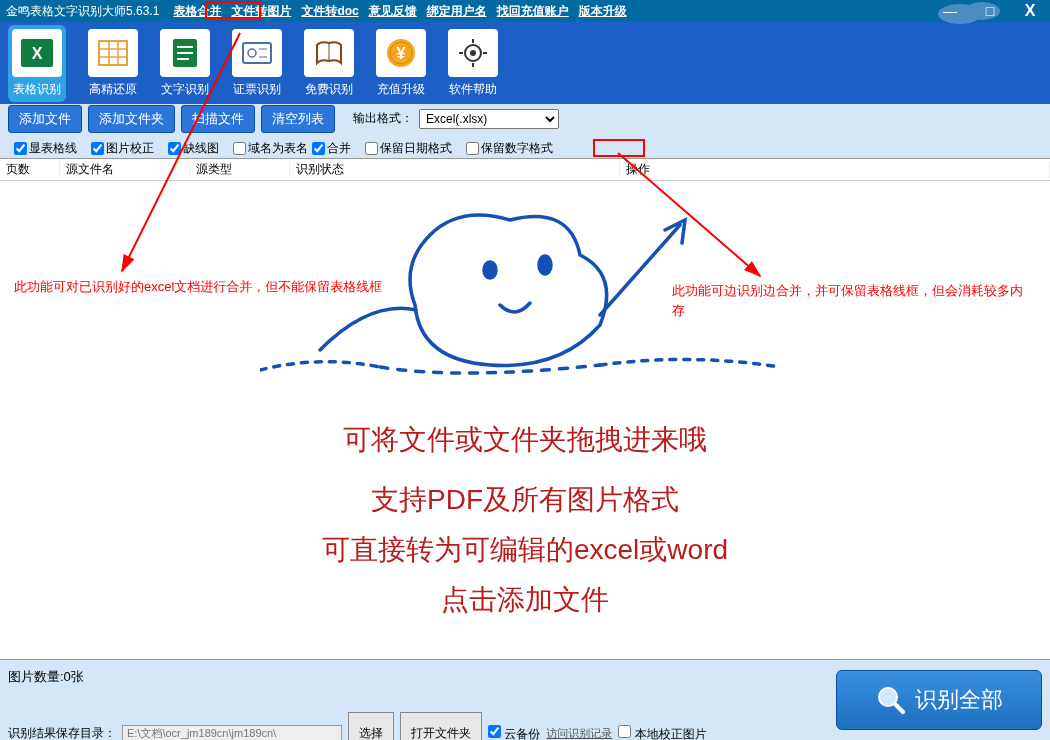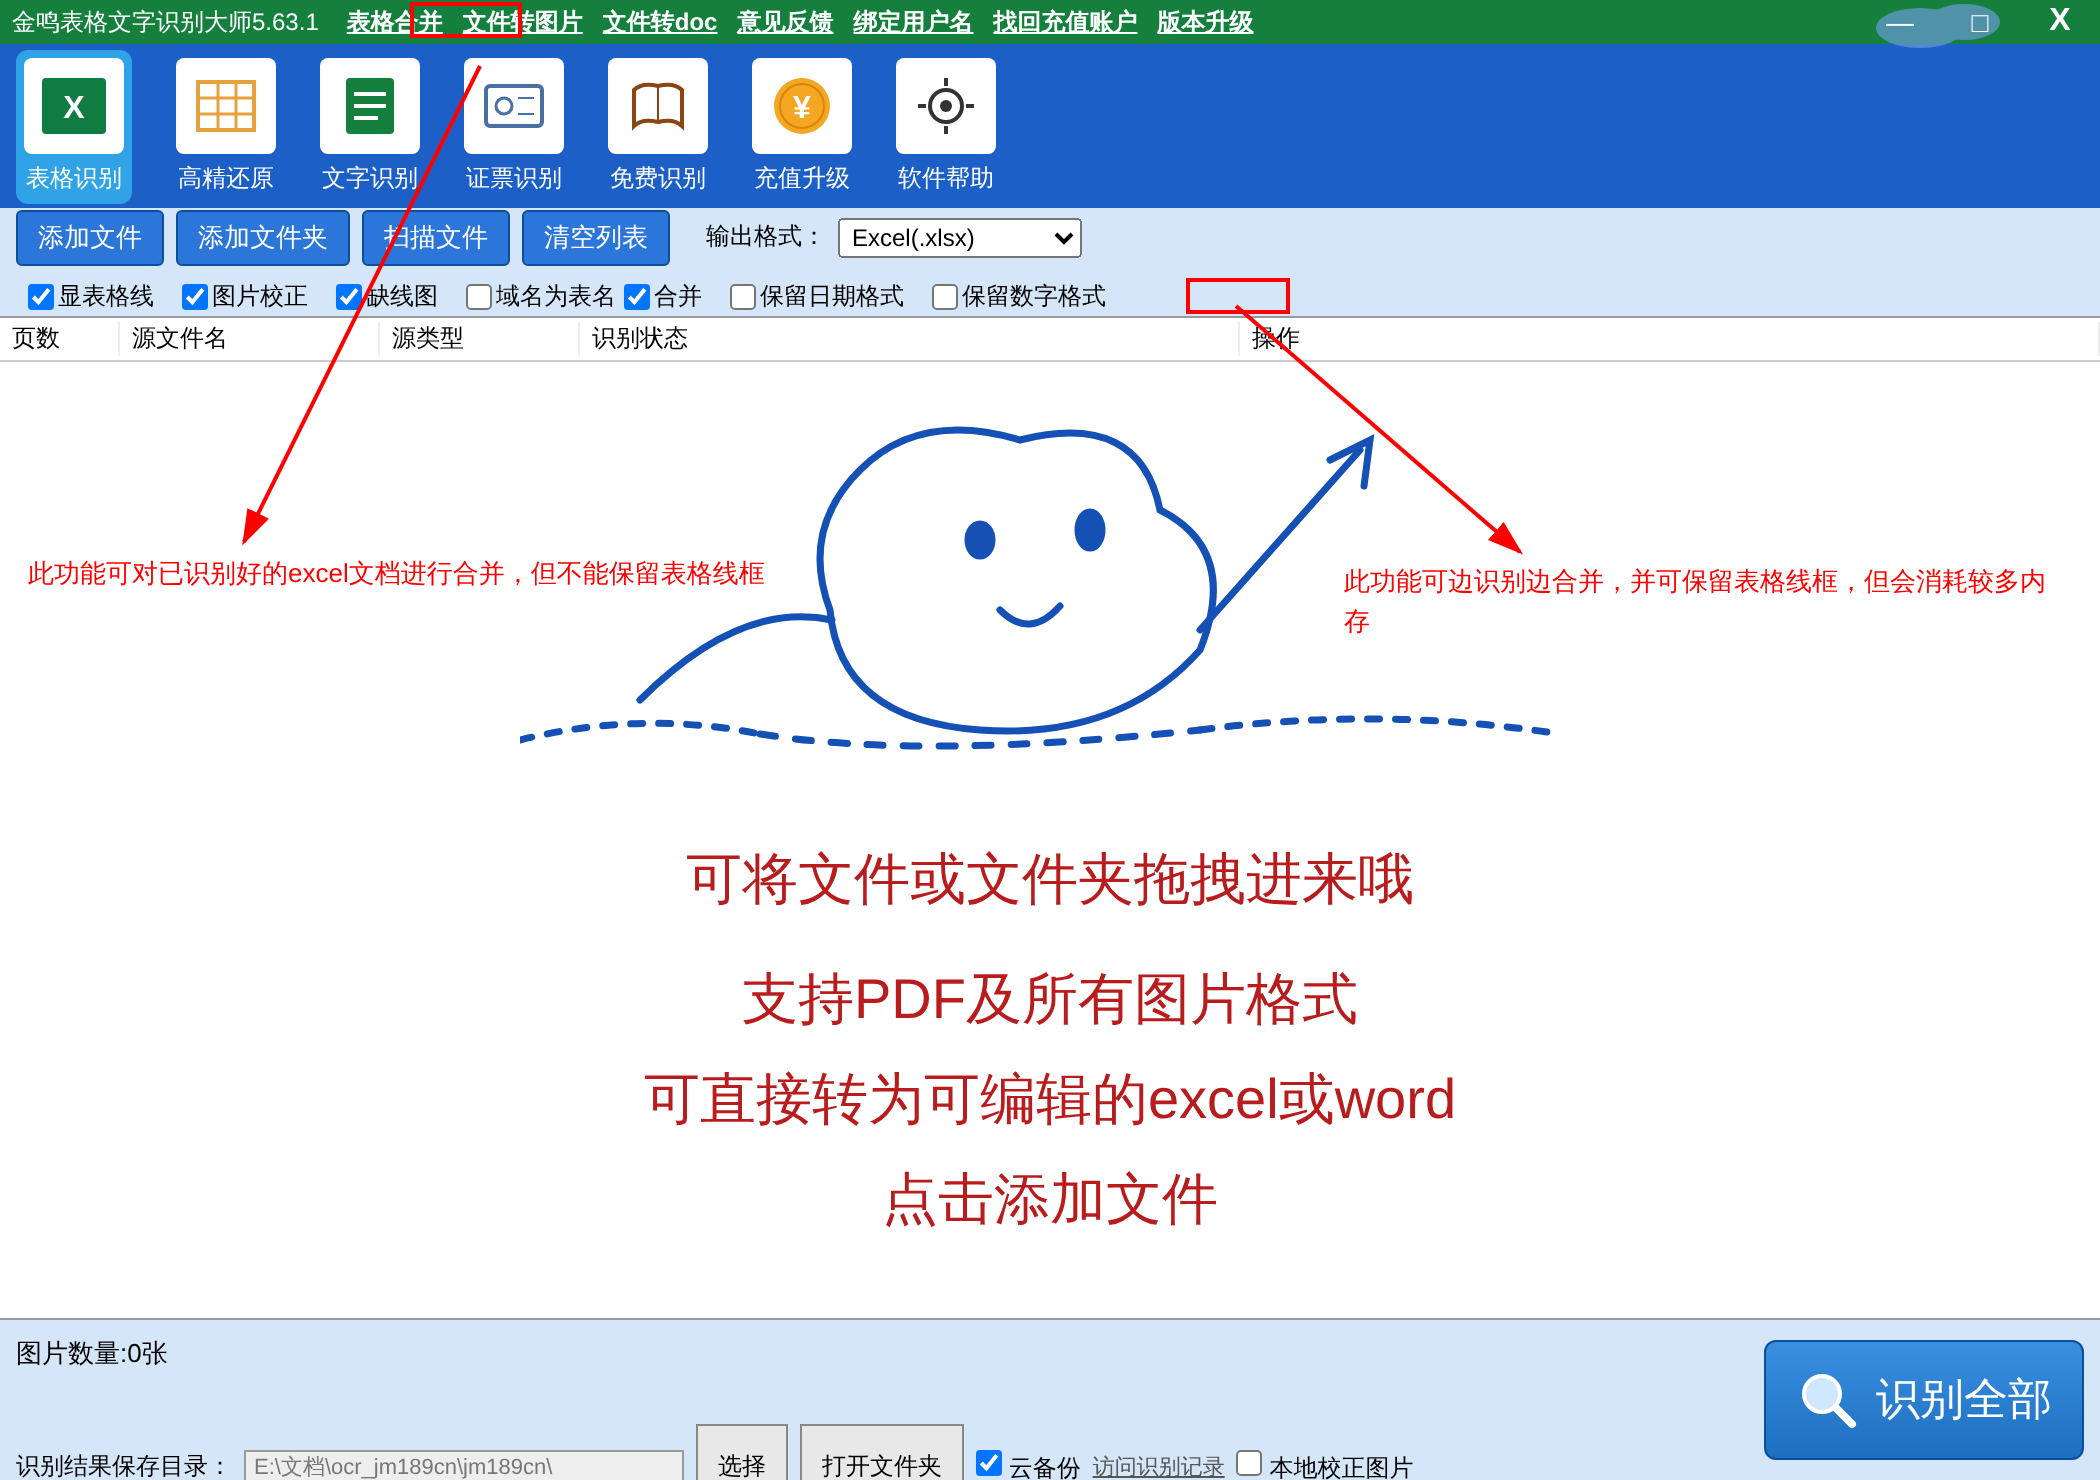--- a/index.html
+++ b/index.html
@@ -1,45 +1,45 @@
 <!DOCTYPE html>
 <html><head>
 <meta charset="utf-8">
 <style>
 * { margin: 0; padding: 0; box-sizing: border-box; }
 body { font-family: "Microsoft YaHei", Arial, sans-serif; font-size: 12px; background: #fff; width: 1050px; height: 740px; position: relative; overflow: hidden;}
-.topbar { background: #15803d; color: #fff; height: 22px; display: flex; align-items: center; padding: 0 6px; position: relative;}
+.topbar { background: #0369a1; color: #fff; height: 22px; display: flex; align-items: center; padding: 0 6px; position: relative;}
 .topbar .title { font-size: 12px; margin-right: 10px;}
 .topbar .menu { display: flex; gap: 2px; font-weight: bold;}
 .topbar .menu span { text-decoration: underline; padding: 0 4px; cursor: pointer;}
 .topbar .winctrl { position: absolute; right: 0; top: 0; display: flex; height: 22px;}
 .topbar .winctrl div { width: 40px; height: 22px; display: flex; align-items: center; justify-content: center; font-size: 14px; color: #fff; cursor: pointer;}
 .topbar .winctrl .close { font-size: 16px; font-weight: bold;}
 .ribbon { background: #1b5fc7; height: 82px; display: flex; align-items: center; padding: 4px 8px; gap: 22px;}
 .ribbon .item { display: flex; flex-direction: column; align-items: center; gap: 4px; cursor: pointer;}
 .ribbon .item .iconbox { width: 50px; height: 48px; background: #fff; border-radius: 4px; display: flex; align-items: center; justify-content: center;}
 .ribbon .item.active { background: #2fa3e6; border-radius: 6px; padding: 4px;}
 .ribbon .item .label { color: #fff; font-size: 12px;}
 .toolbar { background: #d4e6f7; height: 55px; display: flex; align-items: center; padding: 0 8px; gap: 6px; flex-wrap: wrap; border-bottom: 1px solid #999;}
 .toolbar .btn { background: #2b76d8; color: #fff; border: 1px solid #0a4fa0; padding: 4px 10px; border-radius: 3px; cursor: pointer; font-size: 13px;}
 .toolbar .fmt { display: flex; align-items: center; gap: 6px; margin-left: 12px;}
-.toolbar select { font-size: 12px; padding: 1px 2px; width: 122px;}
+.toolbar select { font-size: 12px; padding: 1px 2px; width: 140px;}
 .checks { display: flex; flex-direction: row; gap: 4px; margin-left: 6px; font-size: 12px;}
 .checks .row { display: flex; gap: 14px; align-items: center;}
 .checks label { display: flex; align-items: center; gap: 2px; cursor: pointer;}
 .tblhdr { background: #fff; height: 22px; display: flex; border-bottom: 1px solid #ccc; align-items: center; font-size: 12px;}
 .tblhdr div { border-right: 1px solid #eee; padding: 0 6px;}
 .workarea { position: relative; height: 478px; background: #fff;}
 .annot { position: absolute; color: #ff0000; font-size: 13px; line-height: 1.5;}
 .bigtext { position: absolute; width: 100%; text-align: center; font-size: 28px; color: #b91c1c; font-weight: 300;}
 .footer { background: #d4e6f7; height: 81px; border-top: 1px solid #999; position: relative; padding: 8px;}
 .footer .row { display: flex; align-items: center; gap: 6px; font-size: 12px; margin-top: 26px;}
 .footer input[type=text] { background: #eee; border: 1px solid #999; padding: 2px 4px; width: 220px; color: #777; font-size: 11px;}
 .footer .sbtn { background: #e8e8e8; border: 1px solid #888; padding: 12px 10px; cursor: pointer; font-size: 12px;}
-.bigbtn { position: absolute; right: 8px; top: 10px; width: 160px; height: 60px; background: linear-gradient(#3a8fe0,#1d6fc0); border: 1px solid #0a4fa0; border-radius: 6px; display: flex; align-items: center; justify-content: center; gap: 8px; color: #fff; font-size: 22px; cursor: pointer;}
+.bigbtn { position: absolute; right: 8px; top: 10px; width: 206px; height: 60px; background: linear-gradient(#3a8fe0,#1d6fc0); border: 1px solid #0a4fa0; border-radius: 6px; display: flex; align-items: center; justify-content: center; gap: 8px; color: #fff; font-size: 22px; cursor: pointer;}
 .redbox { position: absolute; border: 2px solid #ff0000; pointer-events: none;}
 .cloud { position: absolute; right: 40px; top: -4px; width: 80px; height: 30px; opacity: 0.7;}
 svg.arrow { position: absolute; pointer-events: none;}
 </style>
 </head>
 <body>
 
 <div class="topbar">
   <span class="title">金鸣表格文字识别大师5.63.1</span>
   <div class="menu">

